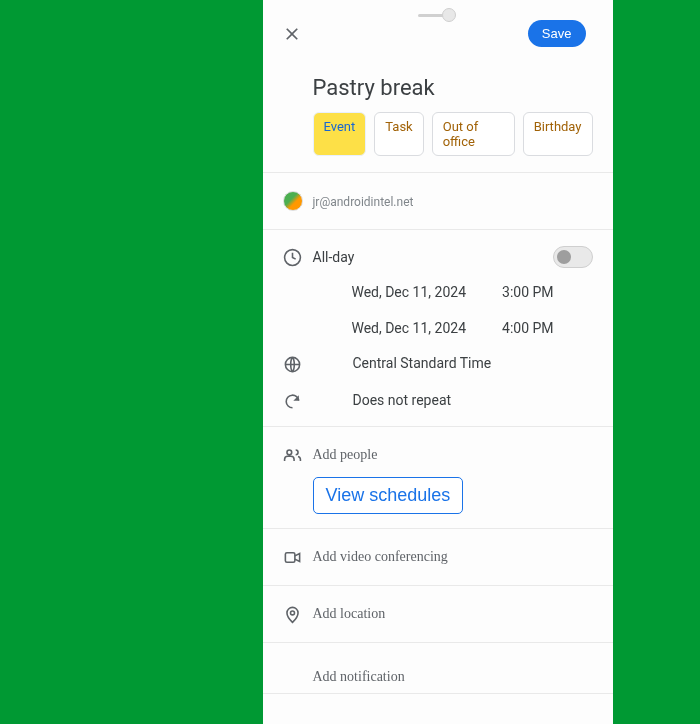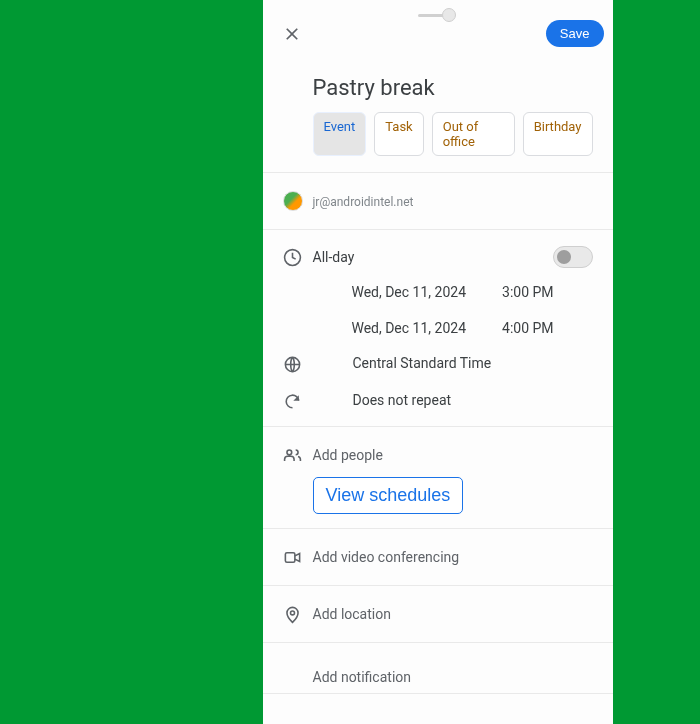--- a/index.html
+++ b/index.html
@@ -40,21 +40,21 @@
       height: 14px;
       border-radius: 50%;
       background: #e8e8e8;
       border: 1px solid #cfcfcf;
       margin-left: -2px;
     }
     .header {
       display: flex;
       align-items: center;
       justify-content: space-between;
-      padding: 20px 9px 8px 17px;
+      padding: 20px 27px 8px 17px;
     }
     .close-btn {
       color: #5f6368;
       cursor: pointer;
       font-size: 20px;
       width: 24px;
       height: 24px;
       display: flex;
       align-items: center;
       justify-content: center;
@@ -84,21 +84,21 @@
     .chip {
       border: 1px solid #dadce0;
       border-radius: 6px;
       padding: 6px 10px;
       font-size: 13px;
       color: #a16207;
       cursor: pointer;
       background: #fff;
     }
     .chip.active {
-      background: #e5e5e5;
+      background: #fde047;
       border-color: #e8f0fe;
       color: #1967d2;
     }
     .divider {
       height: 1px;
       background: #e9e9e9;
     }
     .section {
       padding: 14px 20px;
     }
@@ -115,21 +115,21 @@
       color: #5f6368;
       flex-shrink: 0;
       font-size: 18px;
     }
     .icon-col svg { width: 19px; height: 19px; }
     .content-col {
       flex: 1;
       font-size: 14px;
       color: #3c4043;
     }
-    .content-col.dim { color: #5f6368; }
+    .content-col.dim { color: #5f6368; font-family: Liberation Serif, serif; }
     .avatar {
       width: 20px;
       height: 20px;
       border-radius: 50%;
       background: linear-gradient(135deg, #4caf50 40%, #ff9800 60%);
       border: 1px solid #ddd;
     }
     .cal-dot {
       width: 10px;
       height: 10px;

